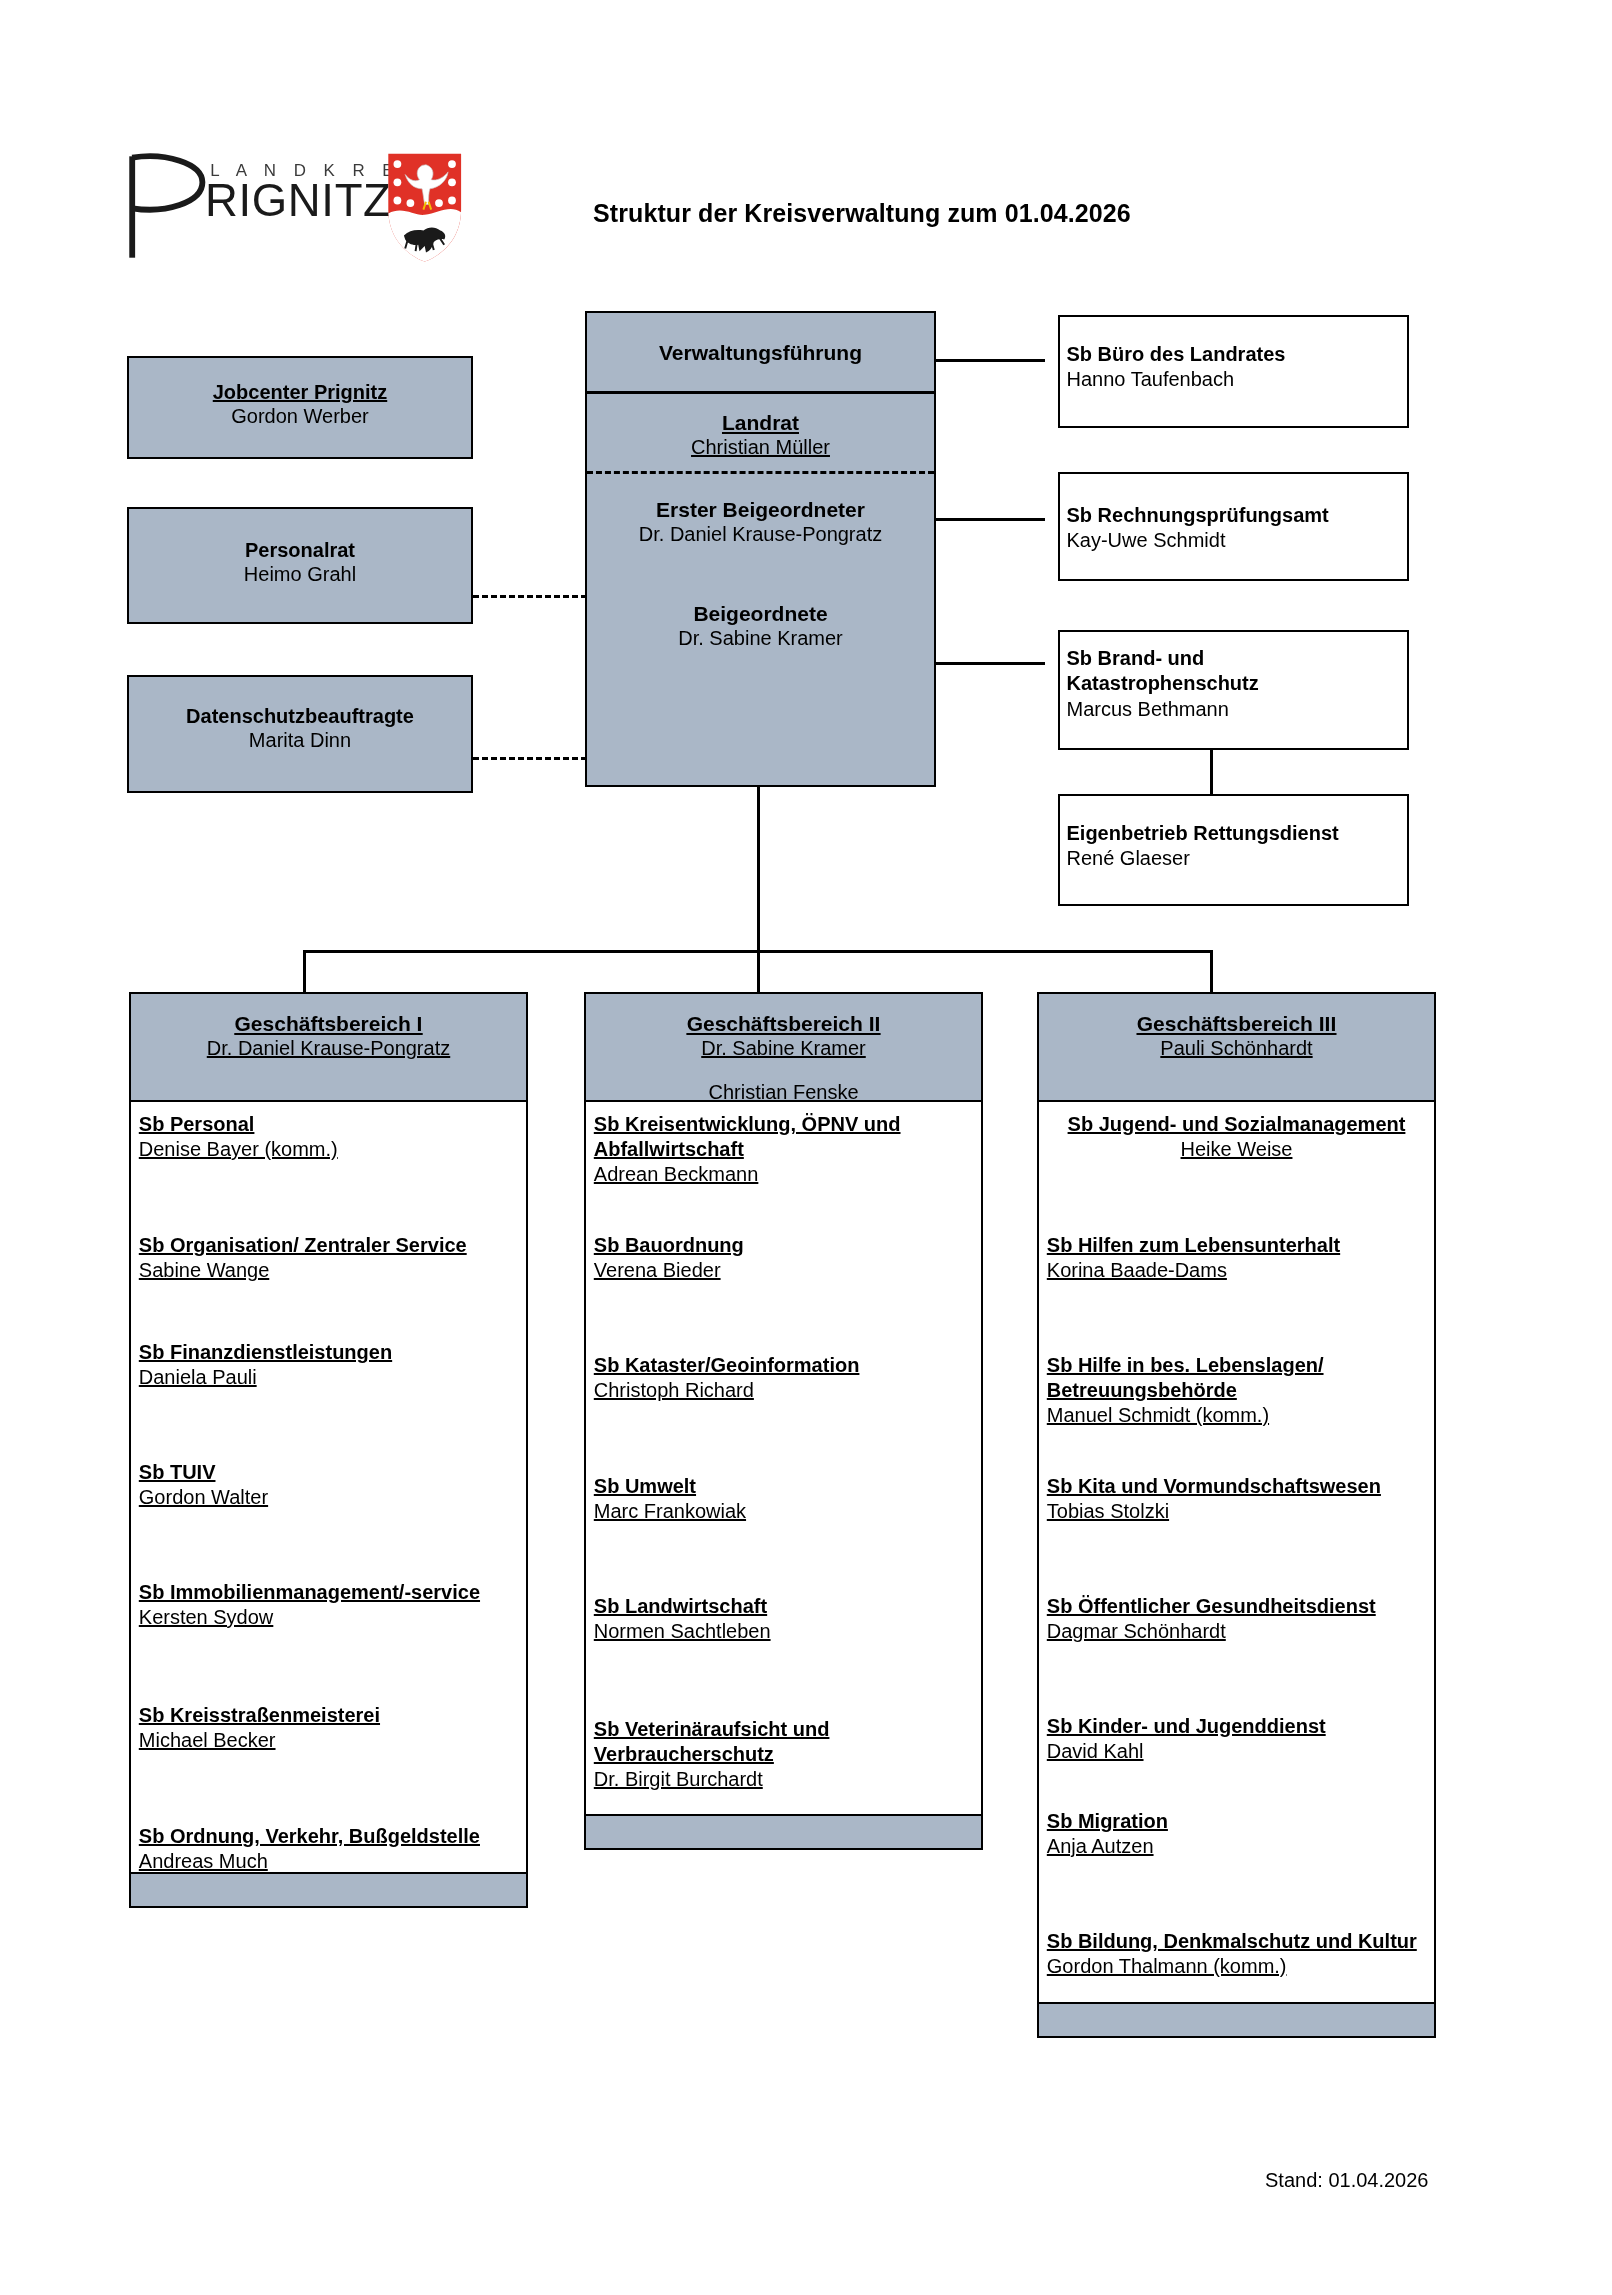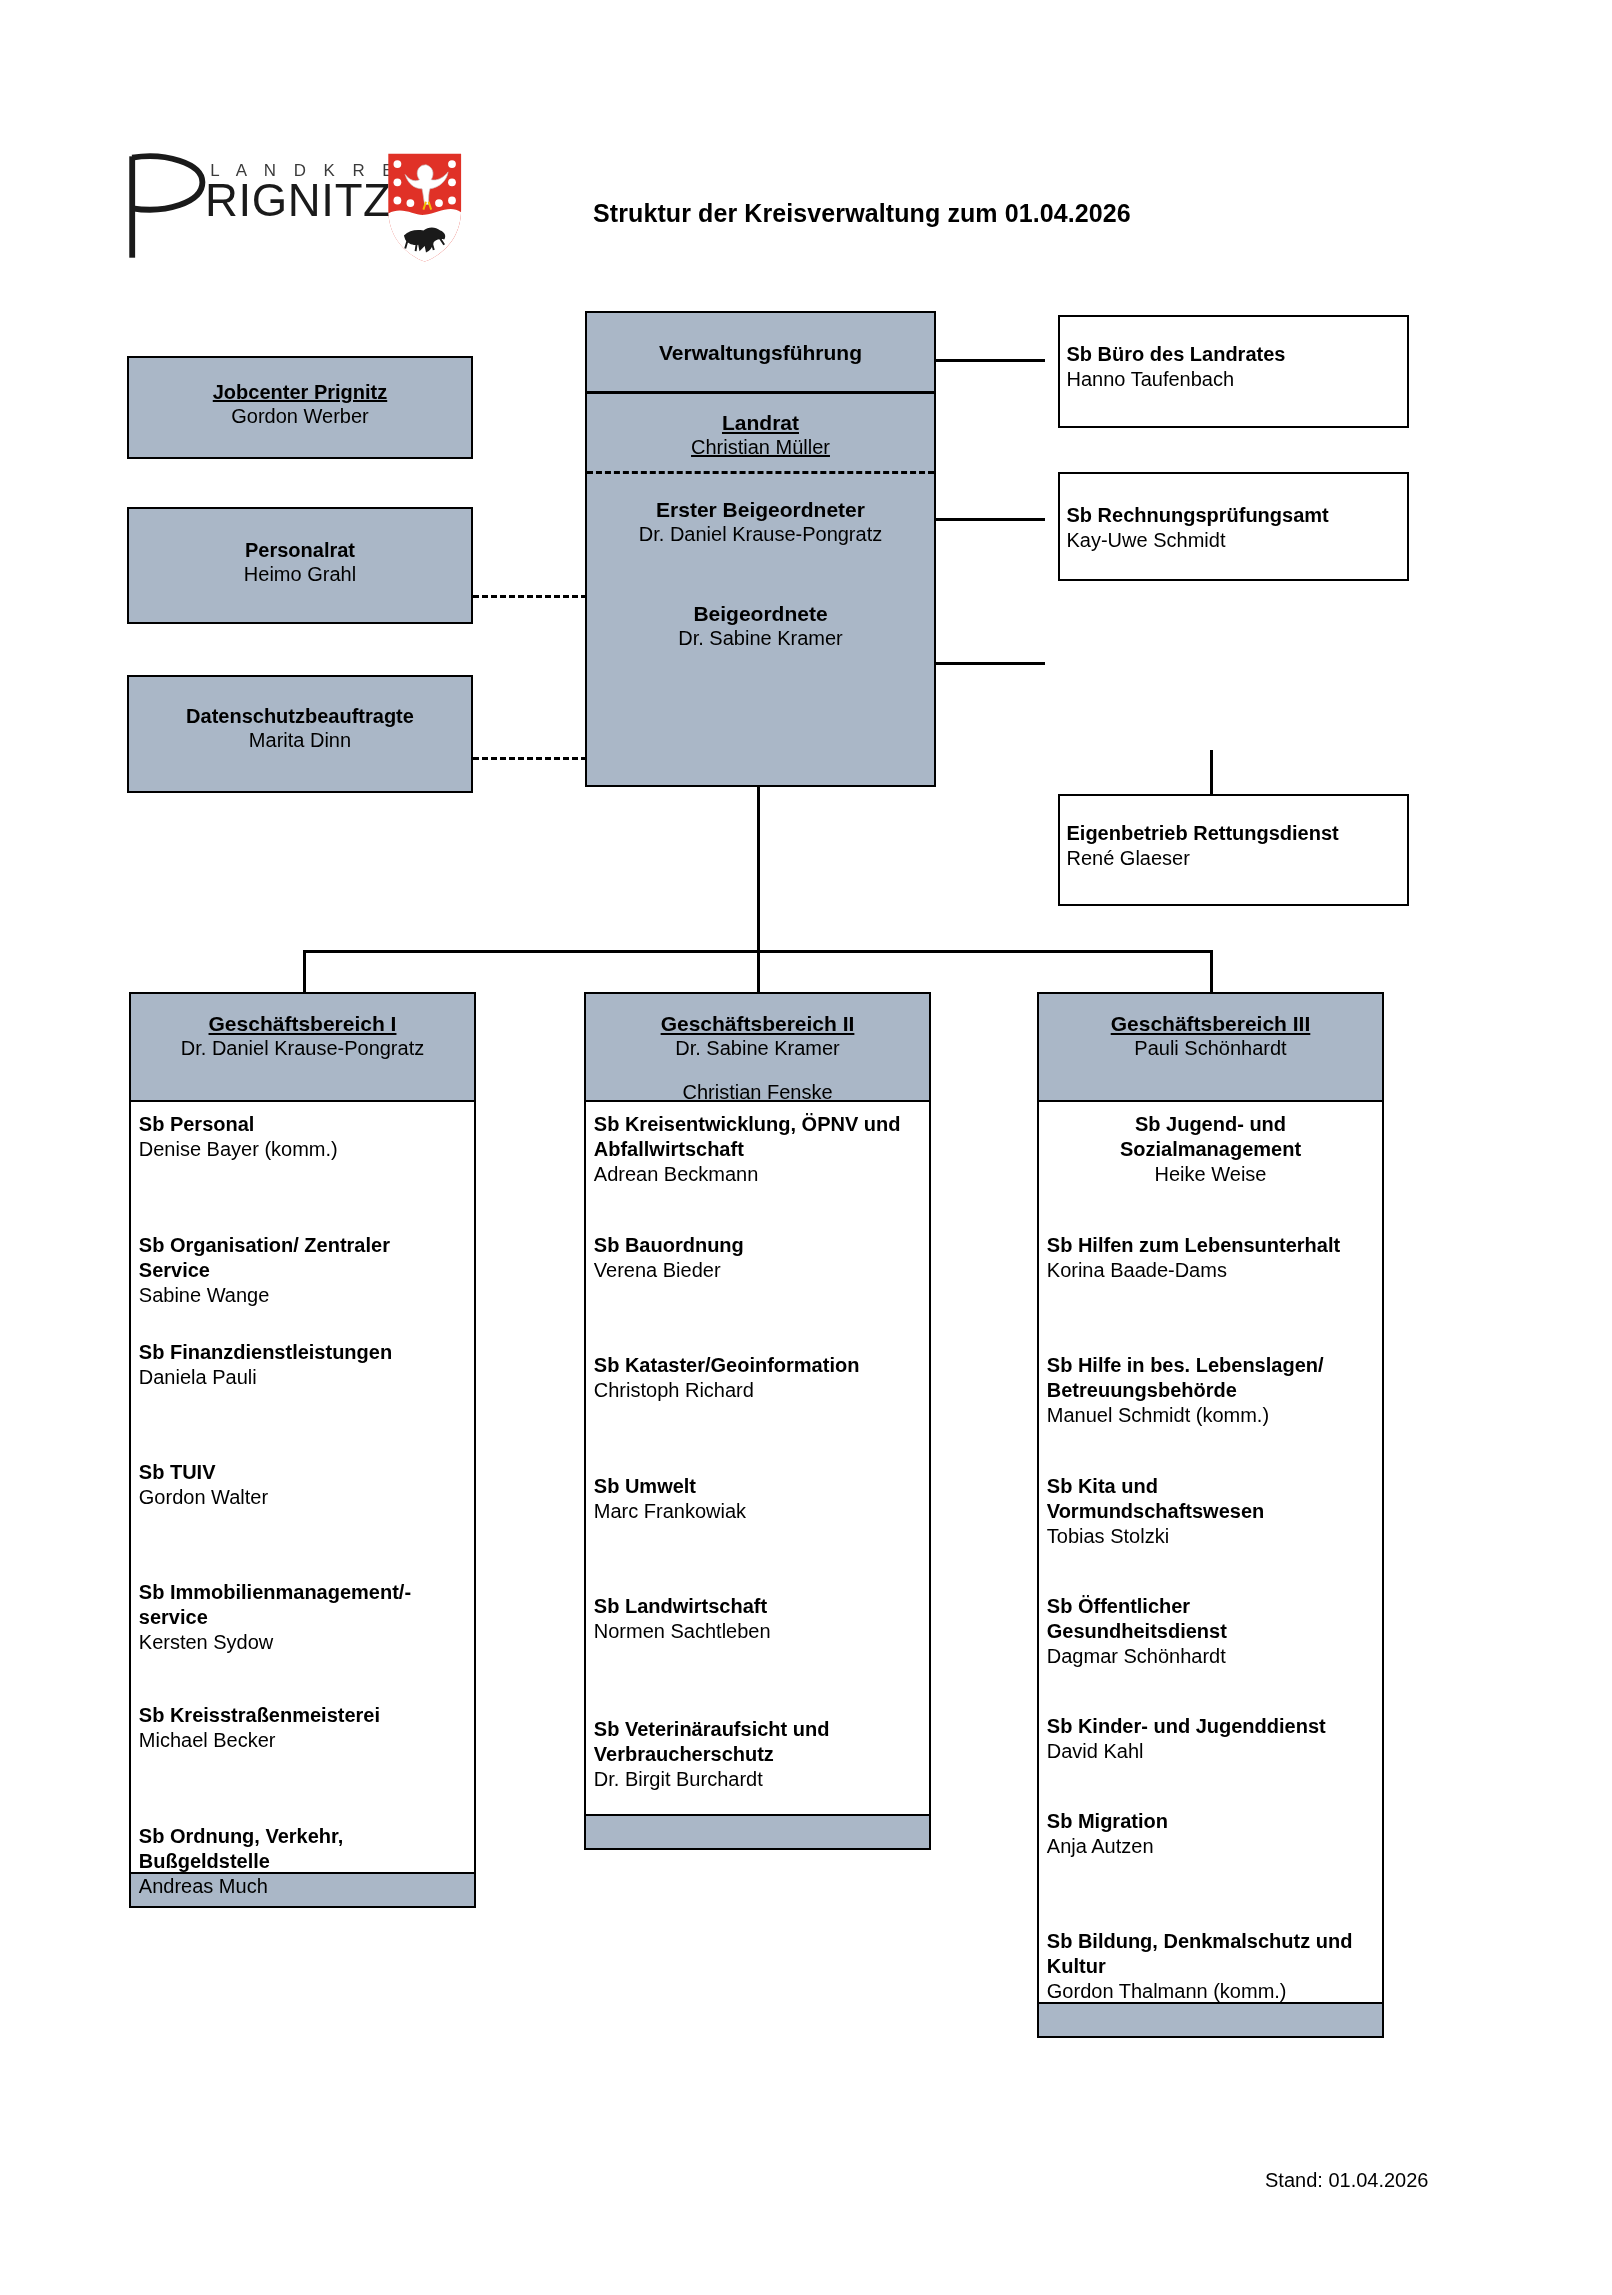--- a/index.html
+++ b/index.html
@@ -31,21 +31,21 @@
   #central .dsep{position:absolute;left:0;width:100%;height:0;border-top:3.2px dashed #000;}
   #central .t{font-size:21px;font-weight:bold;line-height:1.2;}
   #central .s{font-size:20px;line-height:1.2;}
 
   
   .staff{width:351px;border:2.6px solid #000;background:#fff;padding:0 6.5px;margin-left:16px;}
   .staff .t{font-size:20px;font-weight:bold;line-height:1.26;}
   .staff .s{font-size:20px;line-height:1.26;}
 
   
-  .gbcol{position:absolute;width:347px;}
+  .gbcol{position:absolute;width:399px;text-decoration:underline;}
   .gbhead{box-sizing:border-box;border:2.6px solid #000;border-bottom:0;background:#aab7c7;text-align:center;}
   .gbhead .t{font-size:21px;font-weight:bold;text-decoration:underline;line-height:1.2;}
   .gbhead .s{font-size:20px;line-height:1.2;}
   .gbbody{box-sizing:border-box;border:2.6px solid #000;border-bottom:0;background:#fff;padding:0 7.8px;}
   .gbfoot{box-sizing:border-box;border:2.6px solid #000;background:#aab7c7;height:36px;}
   .ent{margin:0;}
   .ent .t{font-size:20px;font-weight:bold;line-height:1.24;}
   .ent .s{font-size:20px;line-height:1.24;}
 
   #stand{position:absolute;left:1265px;top:2169px;font-size:20px;color:#000;white-space:nowrap;}
@@ -155,20 +155,24 @@
   <div class="box staff" style="left:1042px;top:315px;height:113px;padding-top:25px;">
     <div class="t">Sb Büro des Landrates</div>
     <div class="s">Hanno Taufenbach</div>
   </div>
 
   <div class="box staff" style="left:1042px;top:472px;height:109px;padding-top:29px;">
     <div class="t">Sb Rechnungsprüfungsamt</div>
     <div class="s">Kay-Uwe Schmidt</div>
   </div>
 
+  <div class="box staff" style="left:1042px;top:630px;height:120px;padding-top:14.3px;">
+    <div class="t">Sb Brand- und Katastrophenschutz</div>
+    <div class="s">Marcus Bethmann</div>
+  </div>
 
   <div class="box staff" style="left:1042px;top:794px;height:112px;padding-top:25px;">
     <div class="t"> Eigenbetrieb Rettungsdienst</div>
     <div class="s">René Glaeser</div>
   </div>
 
   <div class="gbcol" style="left:129px;top:992px;">
     <div class="gbhead" style="height:108px;padding-top:17px;">
       <div class="t">Geschäftsbereich I</div>
       <div class="s">Dr. Daniel Krause-Pongratz</div>

